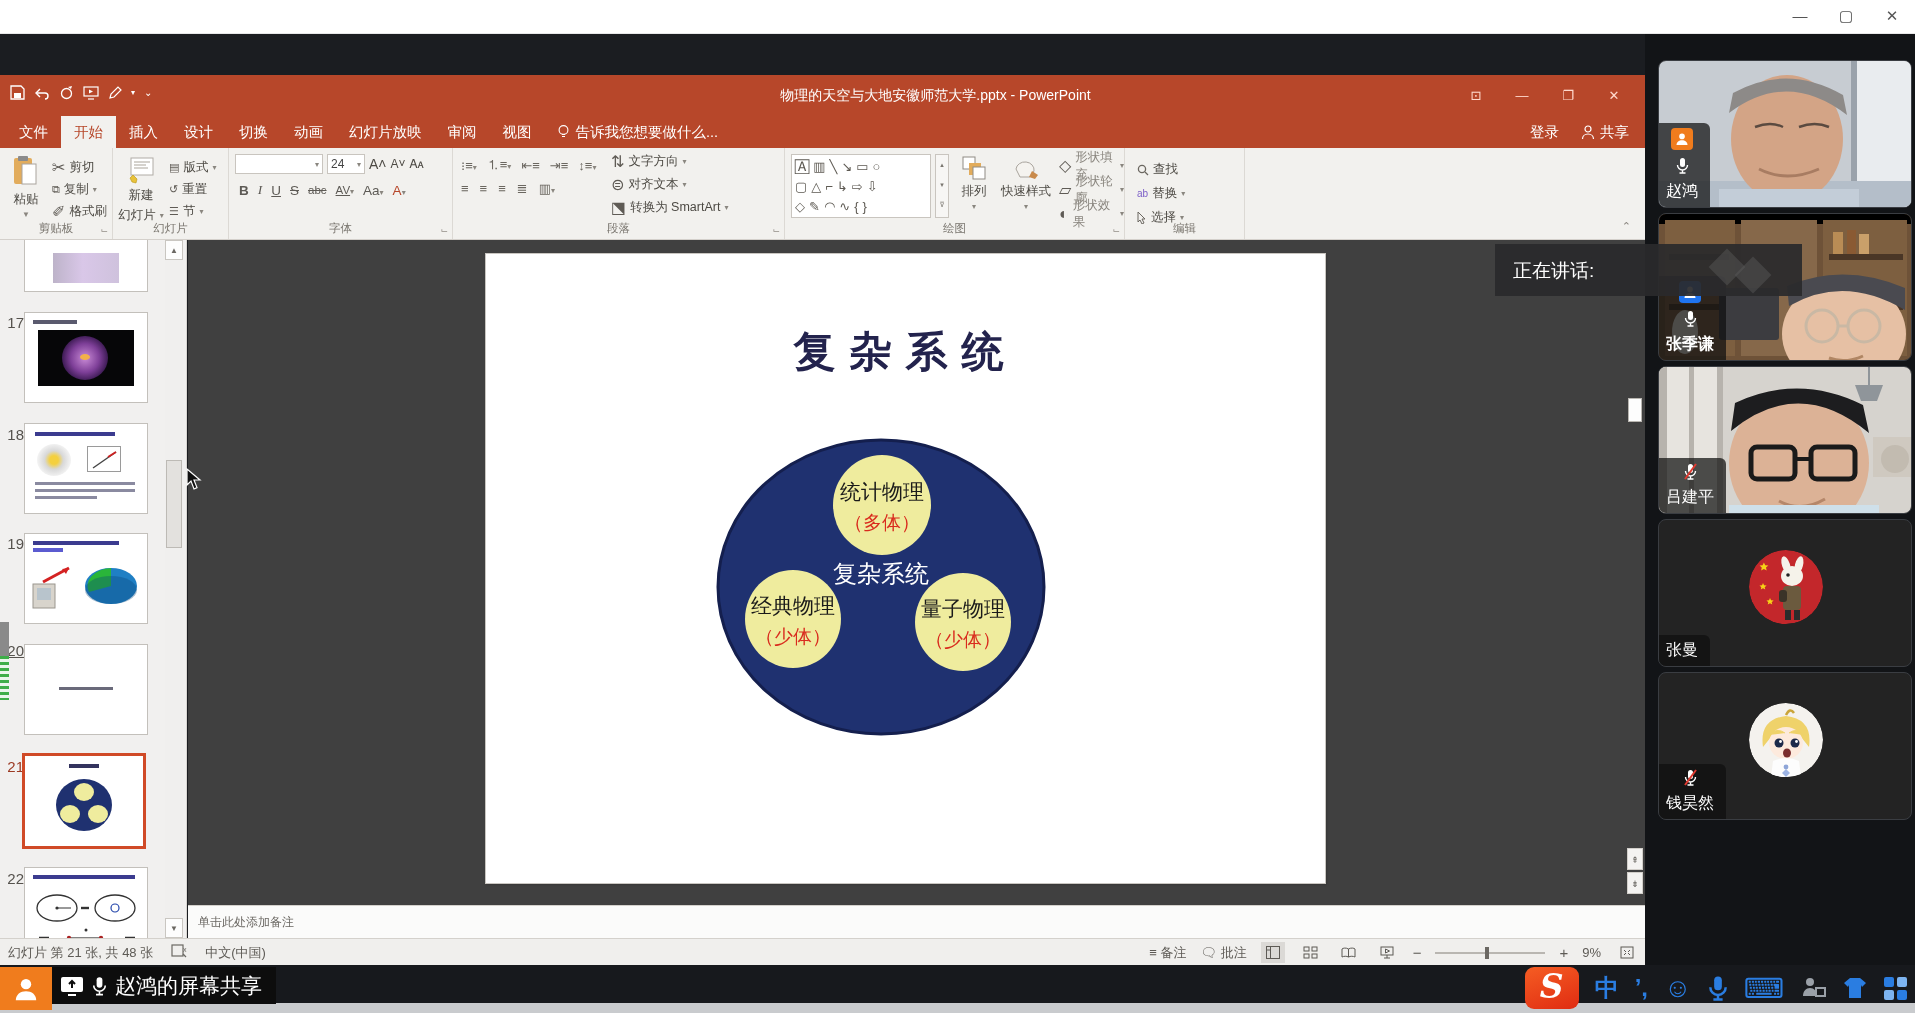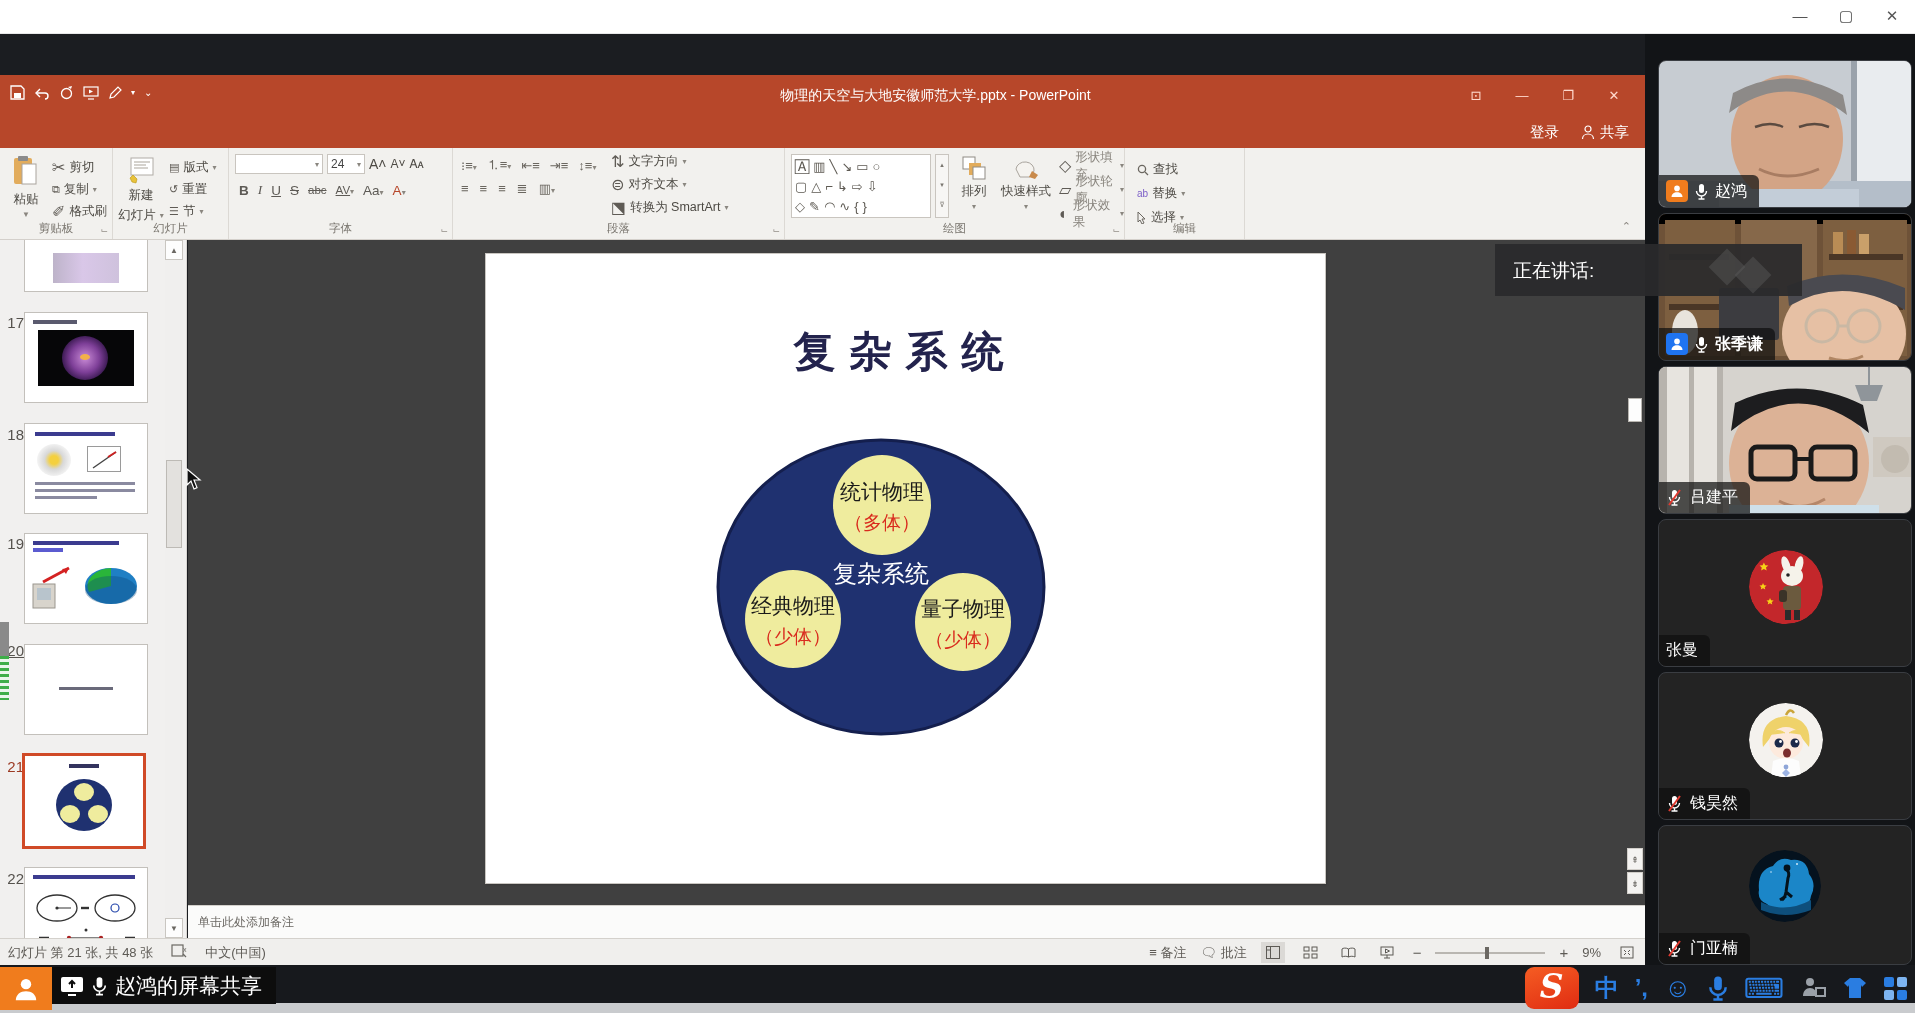--- a/index.html
+++ b/index.html
@@ -97,21 +97,21 @@
   .speaking-label { position:absolute; left:18px; top:14px; }
   .spk-diamond { position:absolute; top:10px; width:26px; height:26px; background:#5a5a5c; opacity:.45;
     transform:rotate(45deg); }
 
   
   .panel { position:absolute; left:1645px; top:34px; width:270px; height:979px; background:#121417; }
   .tile { position:absolute; left:13px; width:254px; height:148px; background:#232323;
     border:1px solid #3a3d42; border-radius:8px; overflow:hidden; }
   .tile svg.vid { position:absolute; left:0; top:0; }
   .namechip { position:absolute; left:0px; bottom:0px; display:flex; align-items:center; gap:7px;
-    background:rgba(15,15,15,0.72); padding:5px 12px 5px 7px; border-radius:0 6px 0 0; z-index:5; }
+    background:rgba(15,15,15,0.72); padding:5px 12px 5px 7px; border-radius:0 6px 0 0; z-index:5;flex-direction:column; }
   .namechip .pname { color:#fff; font-size:16px; white-space:nowrap; }
   .badge { width:22px; height:22px; border-radius:4px; display:flex; align-items:center; justify-content:center; }
   .badge.orange { background:#f07c1d; }
   .badge.blue { background:#1f74f0; }
   .avatar { position:absolute; left:90px; top:30px; width:74px; height:74px; border-radius:50%; overflow:hidden; }
 
   
   .bottombar { position:absolute; left:0; top:965px; width:1915px; height:48px; background:#17191d; }
   .taskstrip { position:absolute; left:0; top:1003px; width:1915px; height:10px; background:#c9cbce; }
   .share-badge { position:absolute; left:0; top:967px; width:52px; height:43px; background:#f07c1d;
@@ -179,20 +179,38 @@
   <div class="ppt-doc-title">物理的天空与大地安徽师范大学.pptx - PowerPoint</div>
   <div class="ppt-win-ctls">
     <span>⊡</span>
     <span>—</span>
     <span>❐</span>
     <span>✕</span>
   </div>
 </div>
 
 <div class="ppt-tabs">
+  <div class="tabrow">
+    <span class="tab">文件</span>
+    <span class="tab sel">开始</span>
+    <span class="tab">插入</span>
+    <span class="tab">设计</span>
+    <span class="tab">切换</span>
+    <span class="tab">动画</span>
+    <span class="tab">幻灯片放映</span>
+    <span class="tab">审阅</span>
+    <span class="tab">视图</span>
+    <span class="tellme">
+      <svg width="13" height="16" viewBox="0 0 13 16">
+          <circle cx="6.5" cy="6" r="4.4" fill="none" stroke="#fff" stroke-width="1.1"></circle>
+          <path d="M5 10.5h3M5 12.5h3" stroke="#fff" stroke-width="1.1"></path>
+        </svg>
+      <span>告诉我您想要做什么...</span>
+    </span>
+  </div>
   <div class="ppt-account">
     <span class="acct-item">登录</span>
     <span class="acct-item">
       <svg width="14" height="15" viewBox="0 0 14 15">
           <circle cx="7" cy="4" r="3" fill="none" stroke="#fff" stroke-width="1.2"></circle>
           <path d="M1.5 14c0-3 2.5-5 5.5-5s5.5 2 5.5 5" fill="none" stroke="#fff" stroke-width="1.2"></path>
         </svg>
       <span>共享</span>
     </span>
   </div>
@@ -727,41 +745,20 @@
     <div class="namechip">
       <svg width="17" height="17" viewBox="0 0 13 17">
           <rect x="4" y="1" width="5" height="9" rx="2.5" fill="#fff"></rect>
           <path d="M1.5 8a5 5 0 0 0 10 0M6.5 13v3M3.5 16h6" stroke="#fff" stroke-width="1.4" fill="none"></path>
           <path d="M1 16L12 1" stroke="#e03a30" stroke-width="2"></path>
         </svg>
       <span class="pname">钱昊然</span>
     </div>
   </div>
 
-  <div class="tile" style="top:791px;height:140px;">
-    <div class="avatar" style="top:24px;width:72px;height:72px;">
-      <svg width="72" height="72">
-          <circle cx="36" cy="36" r="36" fill="#05121e"></circle>
-        <path d="M10 40 Q8 20 24 16 Q30 6 42 10 Q58 8 60 24 Q68 34 62 46 Q60 60 44 60 Q24 62 18 54 Q8 50 10 40 Z" fill="#1b86c8"></path>
-        <path d="M12 52 Q36 64 62 50 L62 60 Q36 70 12 60 Z" fill="#0e4f7c"></path>
-        <path d="M38 20 q3 3 1 8 l-2 14 q-1 6 -4 8 M37 42 l6 5 M37 46 l-6 4" stroke="#04121c" stroke-width="3" fill="none"></path>
-        <circle cx="38" cy="18" r="3.4" fill="#04121c"></circle>
-        <circle cx="48" cy="14" r="1" fill="#cfe8f8"></circle>
-          <circle cx="22" cy="22" r="0.8" fill="#cfe8f8"></circle>
-      </svg>
-    </div>
-    <div class="namechip">
-      <svg width="17" height="17" viewBox="0 0 13 17">
-          <rect x="4" y="1" width="5" height="9" rx="2.5" fill="#fff"></rect>
-          <path d="M1.5 8a5 5 0 0 0 10 0M6.5 13v3M3.5 16h6" stroke="#fff" stroke-width="1.4" fill="none"></path>
-          <path d="M1 16L12 1" stroke="#e03a30" stroke-width="2"></path>
-        </svg>
-      <span class="pname">门亚楠</span>
-    </div>
-  </div>
 </div>
 
 <div class="bottombar"></div>
 <div class="taskstrip"></div>
 
 <div class="share-badge">
   <svg width="26" height="26" viewBox="0 0 14 14">
       <circle cx="7" cy="4.4" r="2.8" fill="#fff"></circle>
       <path d="M1.5 13c0-3 2.5-4.8 5.5-4.8s5.5 1.8 5.5 4.8z" fill="#fff"></path>
     </svg>

